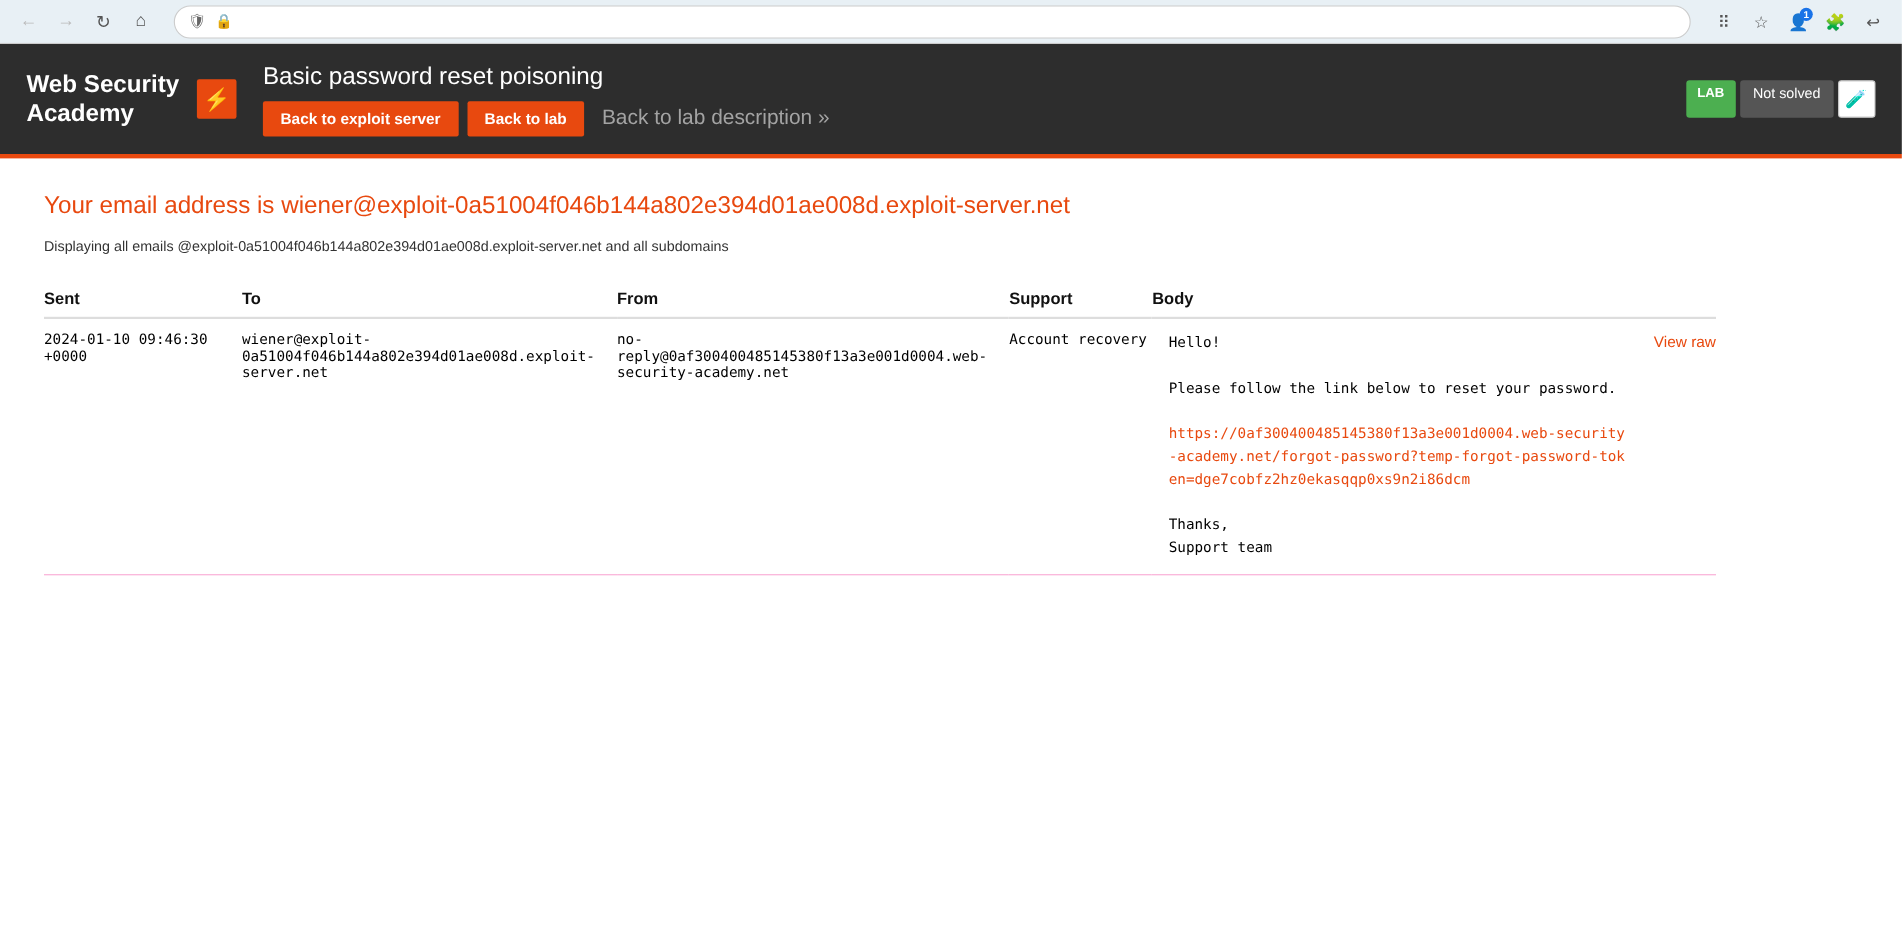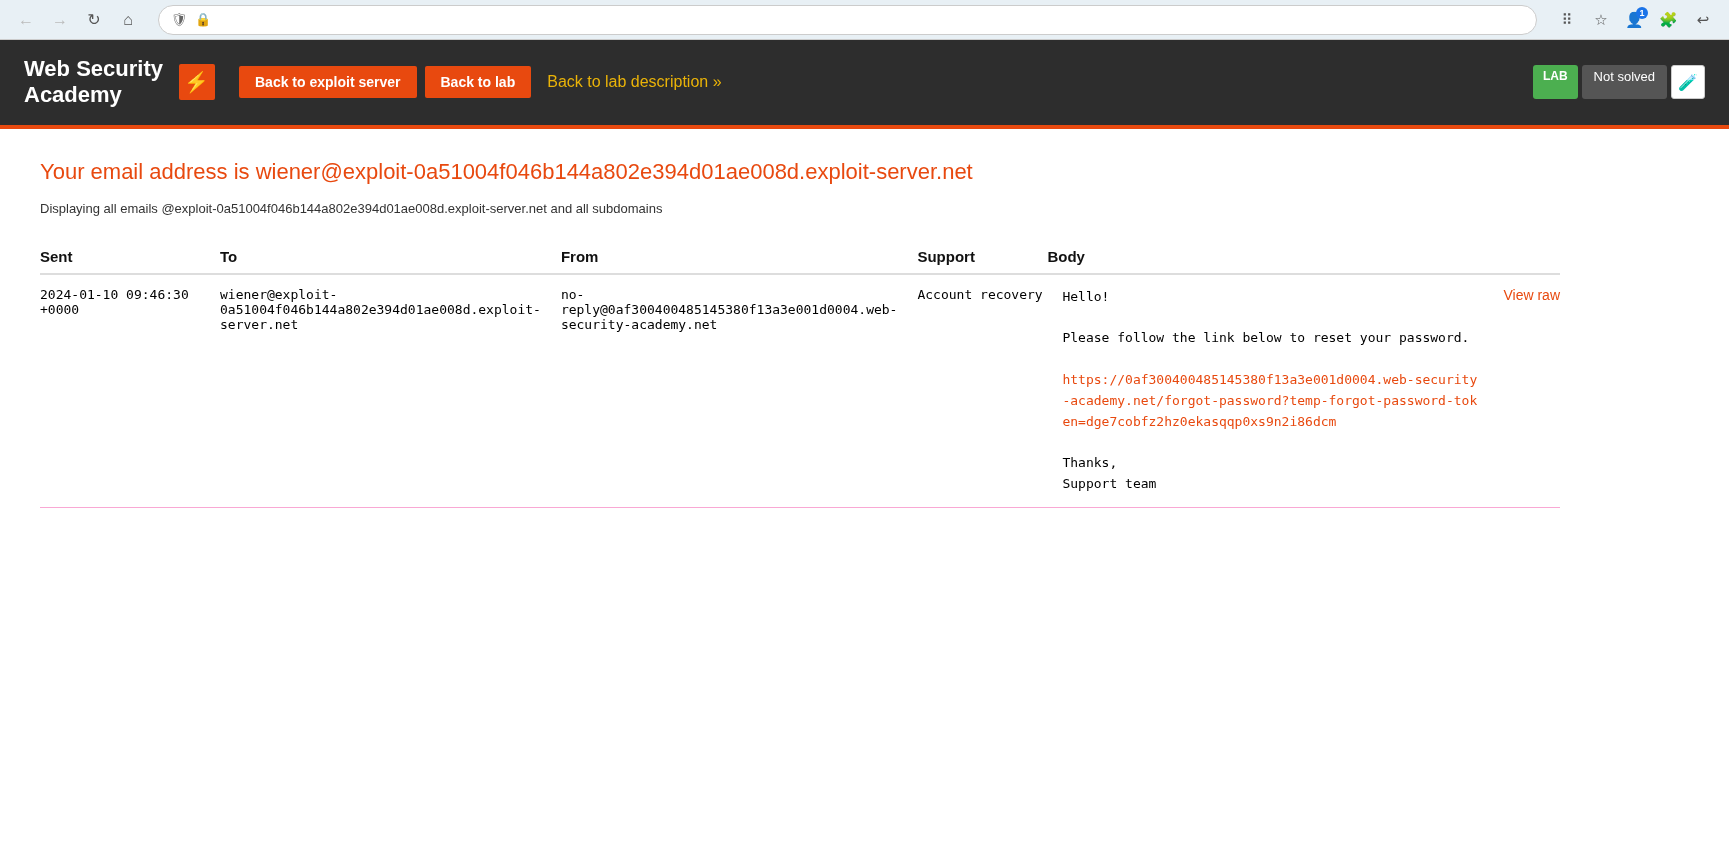--- a/index.html
+++ b/index.html
@@ -108,23 +108,23 @@
       background: #e8490f;
       color: #fff;
       border: none;
       padding: 8px 16px;
       font-size: 14px;
       font-weight: bold;
       cursor: pointer;
       border-radius: 2px;
     }
     .link-lab-desc {
-      color: #eab308;
+      color: #a3a3a3;
       text-decoration: none;
-      font-size: 16px;
+      font-size: 19px;
       margin-left: 8px;
     }
     .lab-badge-area {
       display: flex;
       gap: 4px;
       margin-left: auto;
     }
     .lab-badge {
       background: #4caf50;
       color: white;
@@ -252,20 +252,21 @@
 
 <div class="site-header">
   <div class="logo-area">
     <div class="logo-text">
       <span>Web Security</span><br>
       <span>Academy</span>
     </div>
     <div class="logo-icon">⚡</div>
   </div>
   <div class="header-main">
+    <div class="lab-title">Basic password reset poisoning</div>
     <div class="header-buttons">
       <button class="btn-orange">Back to exploit server</button>
       <button class="btn-orange">Back to lab</button>
       <a href="#" class="link-lab-desc">Back to lab description »</a>
     </div>
   </div>
   <div class="lab-badge-area">
     <span class="lab-badge">LAB</span>
     <span class="not-solved-badge">Not solved</span>
     <button class="flask-icon-btn">🧪</button>

